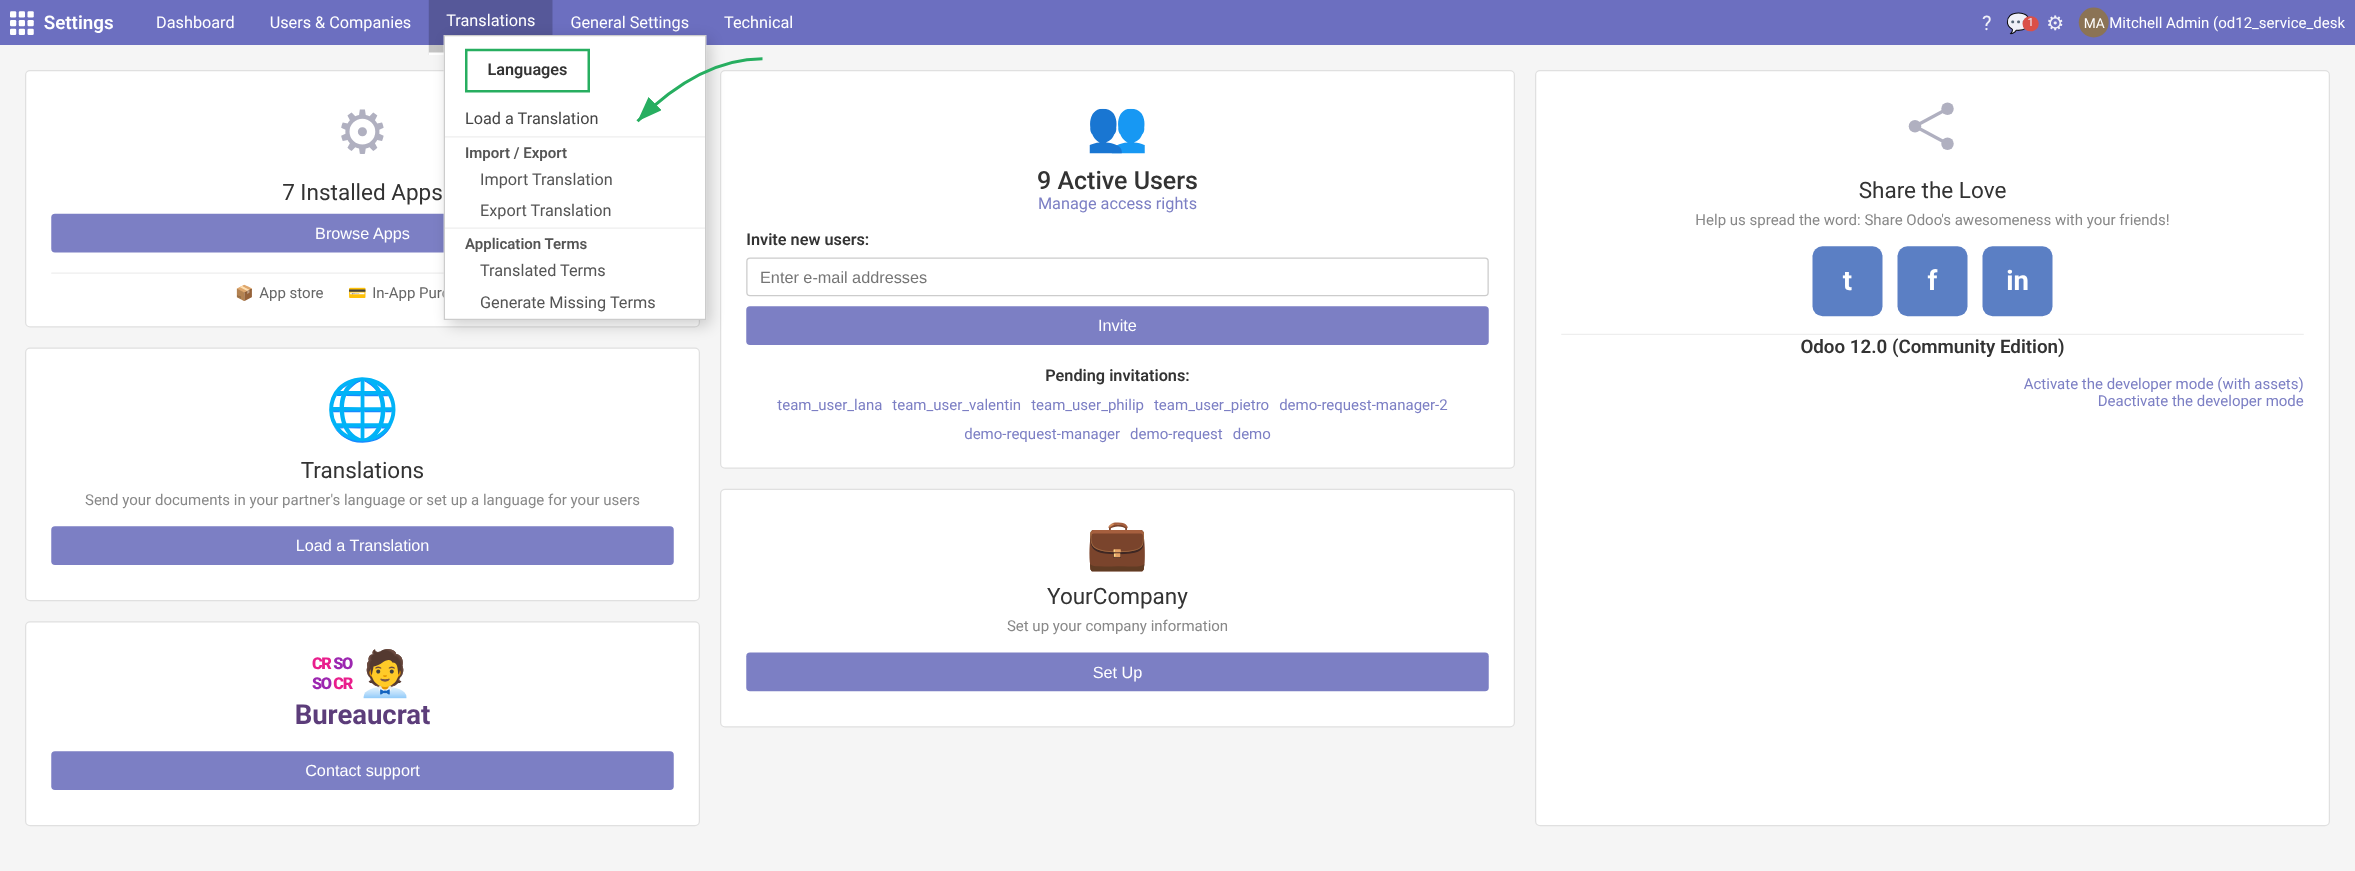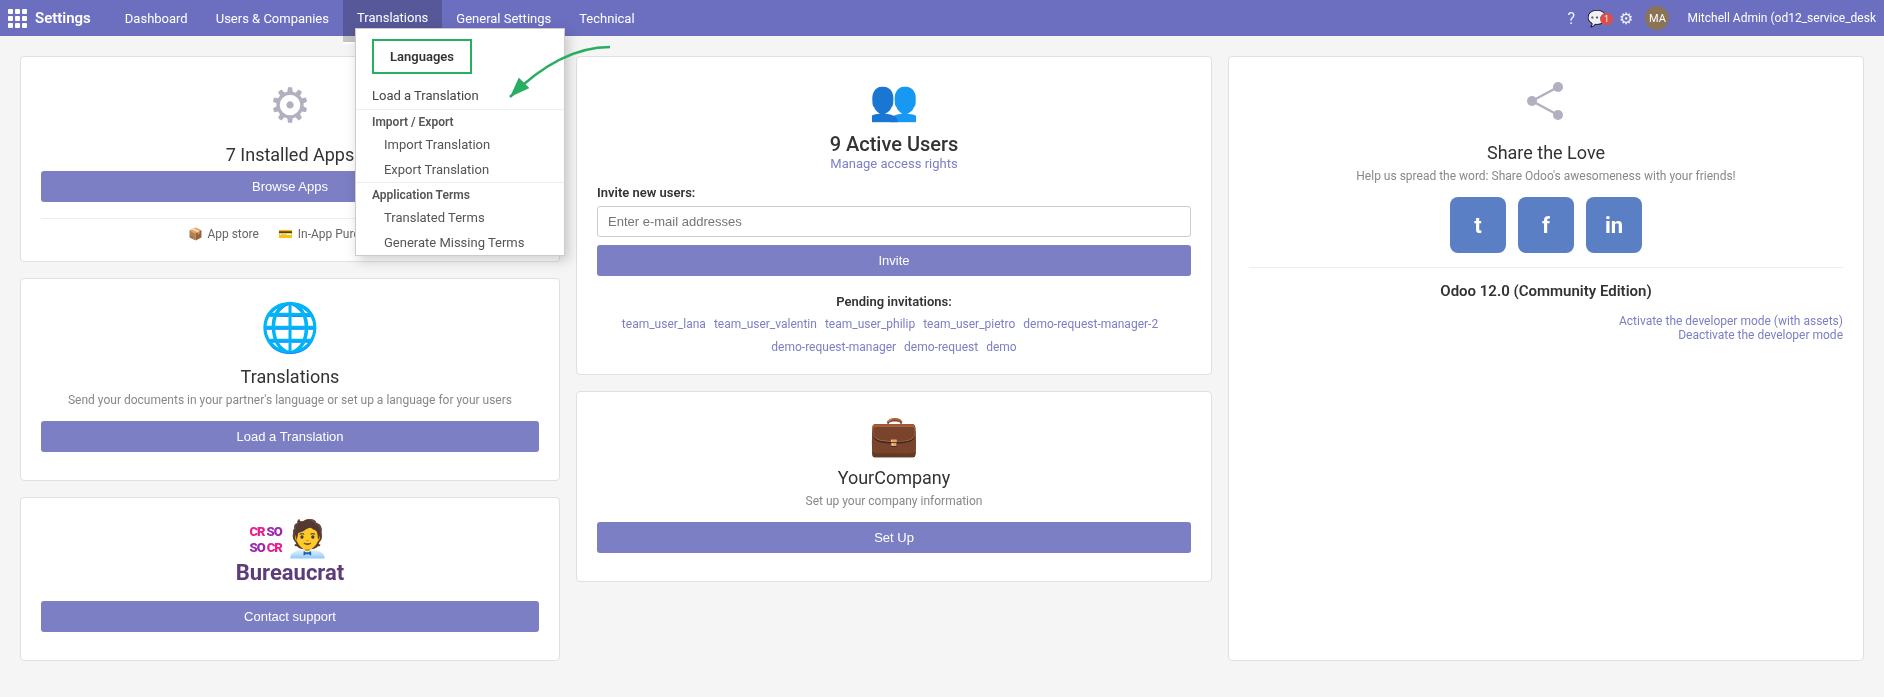--- a/index.html
+++ b/index.html
@@ -60,21 +60,21 @@
     }
     .nav-icon-btn {
       color: white;
       cursor: pointer;
       font-size: 16px;
       opacity: 0.9;
     }
     .nav-user {
       display: flex;
       align-items: center;
-      gap: 18px;
+      gap: 0;
       color: white;
       cursor: pointer;
       font-size: 12px;
     }
     .user-avatar {
       width: 24px; height: 24px;
       border-radius: 50%;
       background: #8b7355;
       overflow: hidden;
       display: flex;
@@ -258,21 +258,21 @@
       justify-content: center;
       color: white;
       font-size: 22px;
       cursor: pointer;
       font-weight: 700;
     }
     .twitter { background: #5b7fc4; }
     .facebook { background: #5b7fc4; }
     .linkedin { background: #5b7fc4; }
 
-    .version-section { margin-top: 9px; border-top: 1px solid #eee; padding-top: 14px; }
+    .version-section { margin-top: 9px; border-top: 1px solid #eee; }
     .version-title { font-size: 15px; font-weight: 600; color: #333; }
     .version-copy { font-size: 11px; color: #888; margin-top: 4px; }
     .odoo-link { color: #7c7fc4; }
     .dev-links { margin-top: 14px; text-align: right; }
     .dev-link { color: #7c7fc4; font-size: 12px; cursor: pointer; display: block; }
 
     
     .nav-translations-wrap {
       position: relative;
     }

